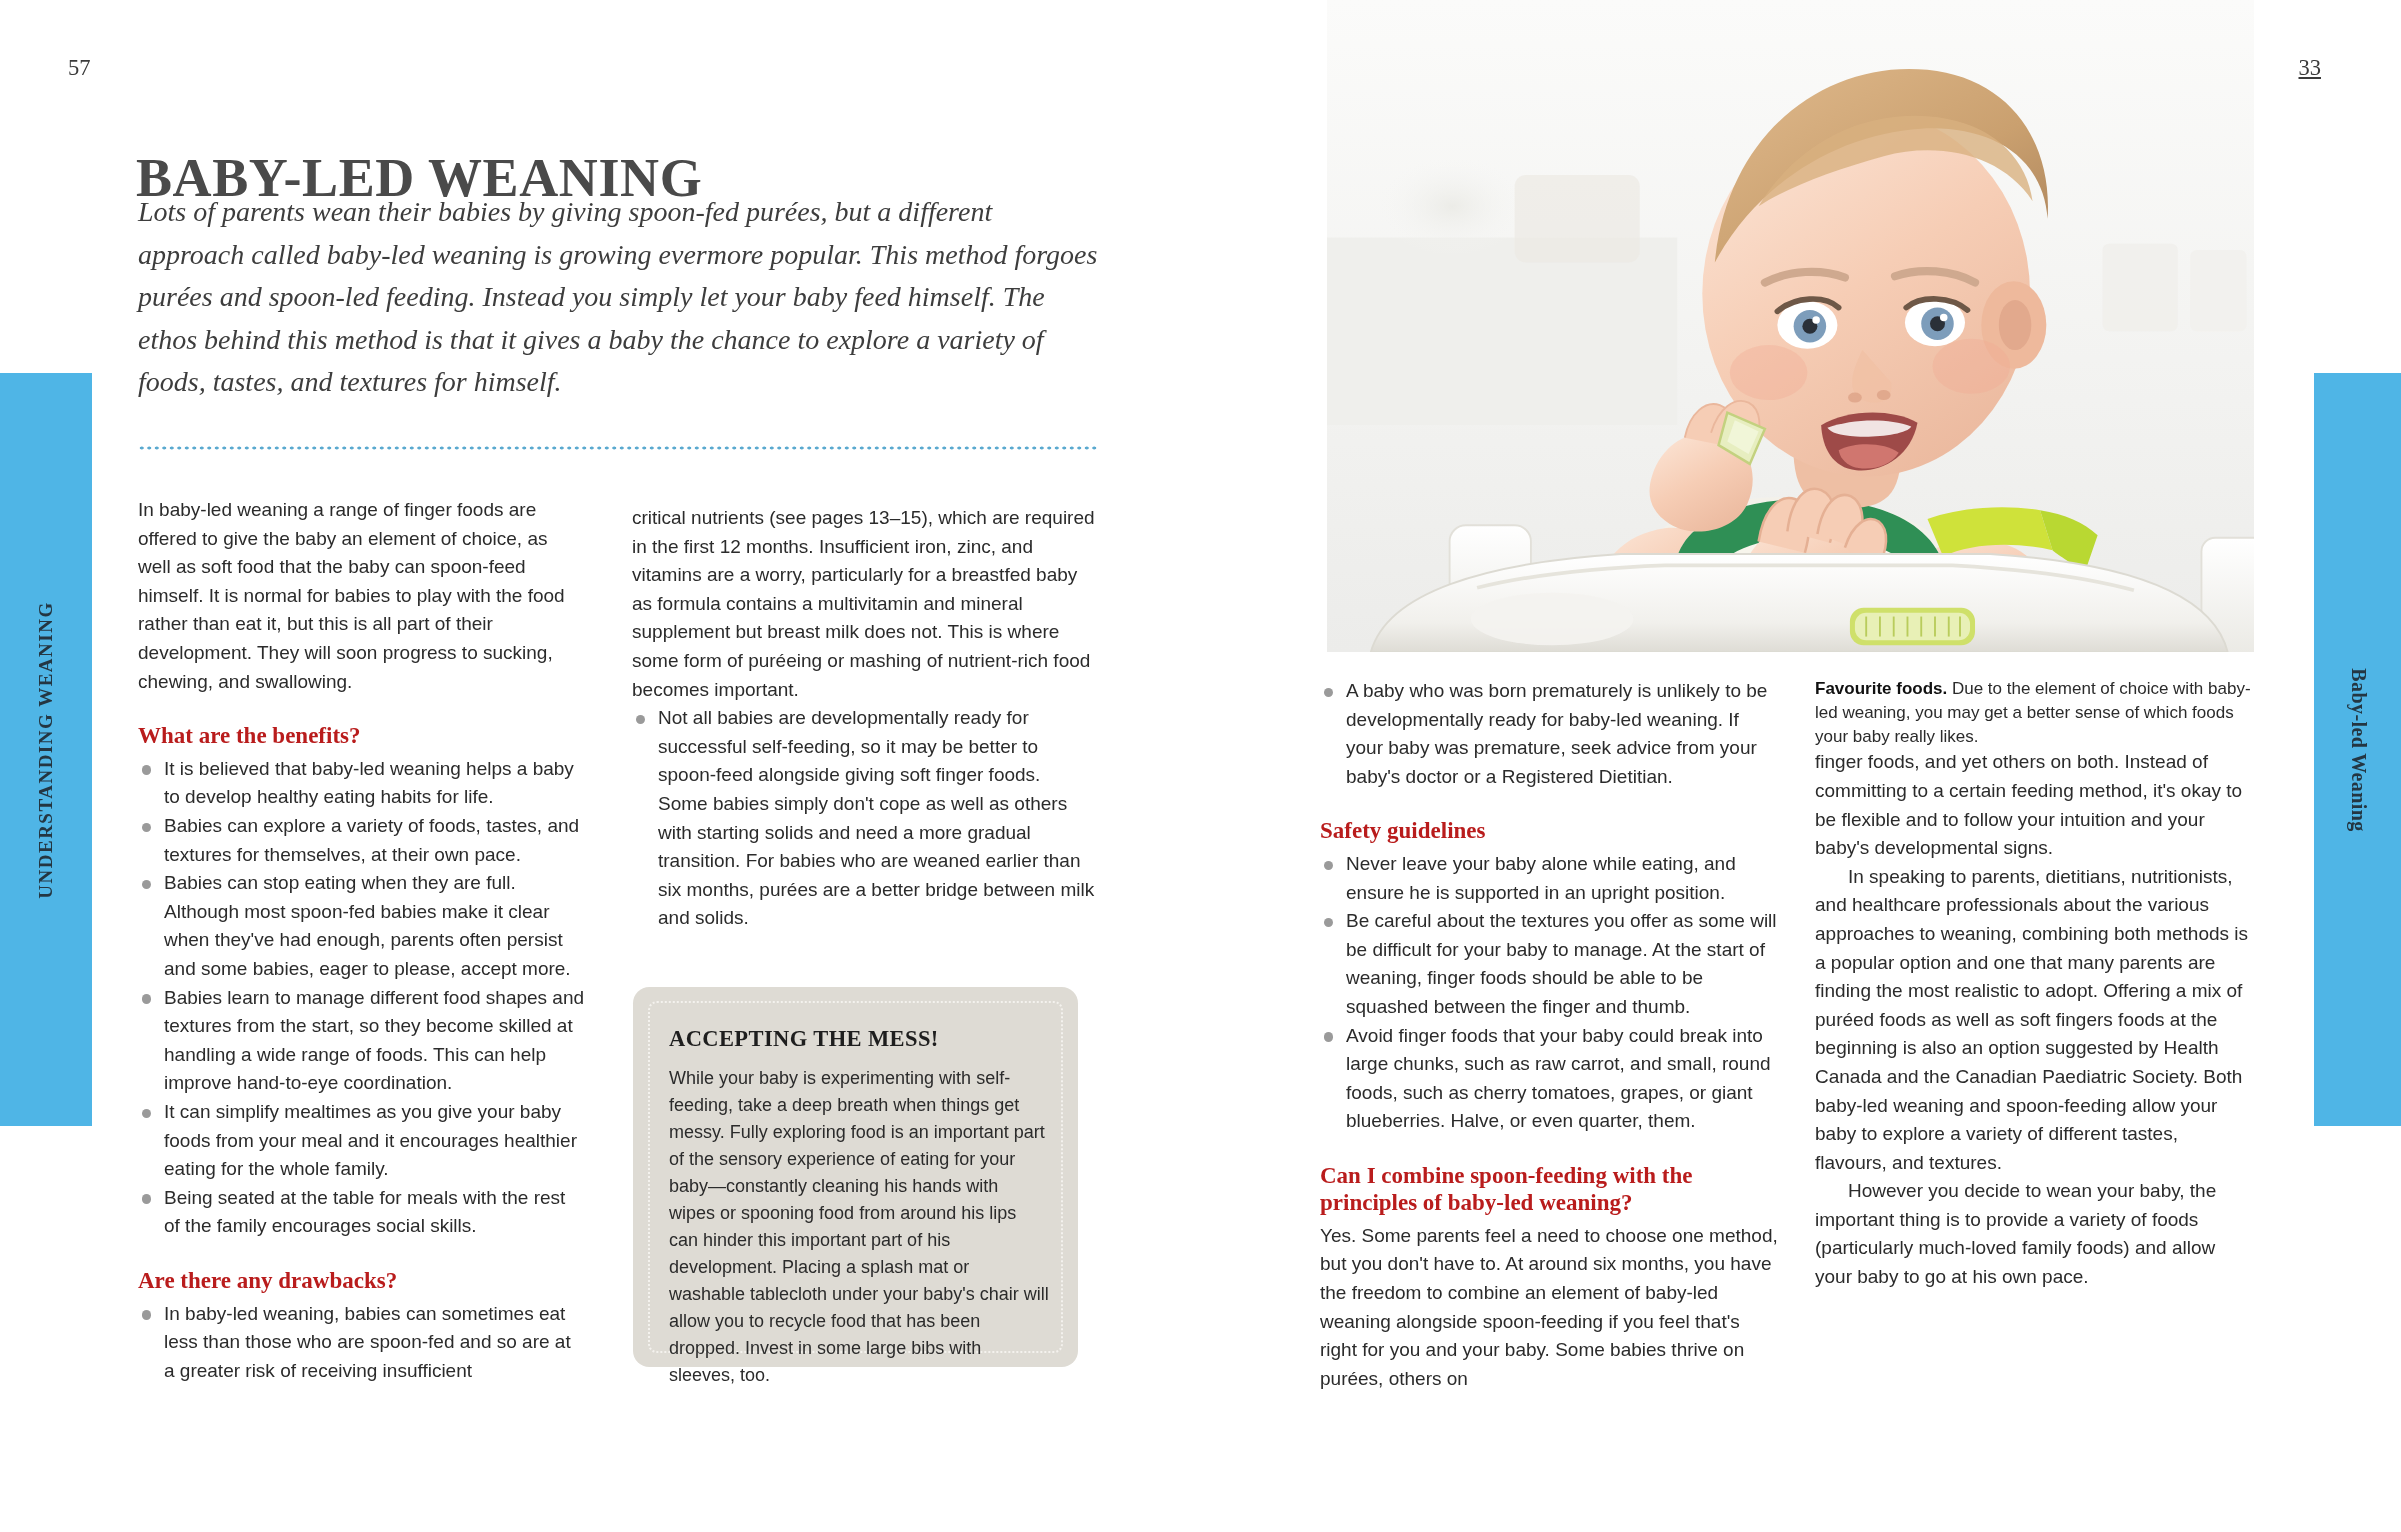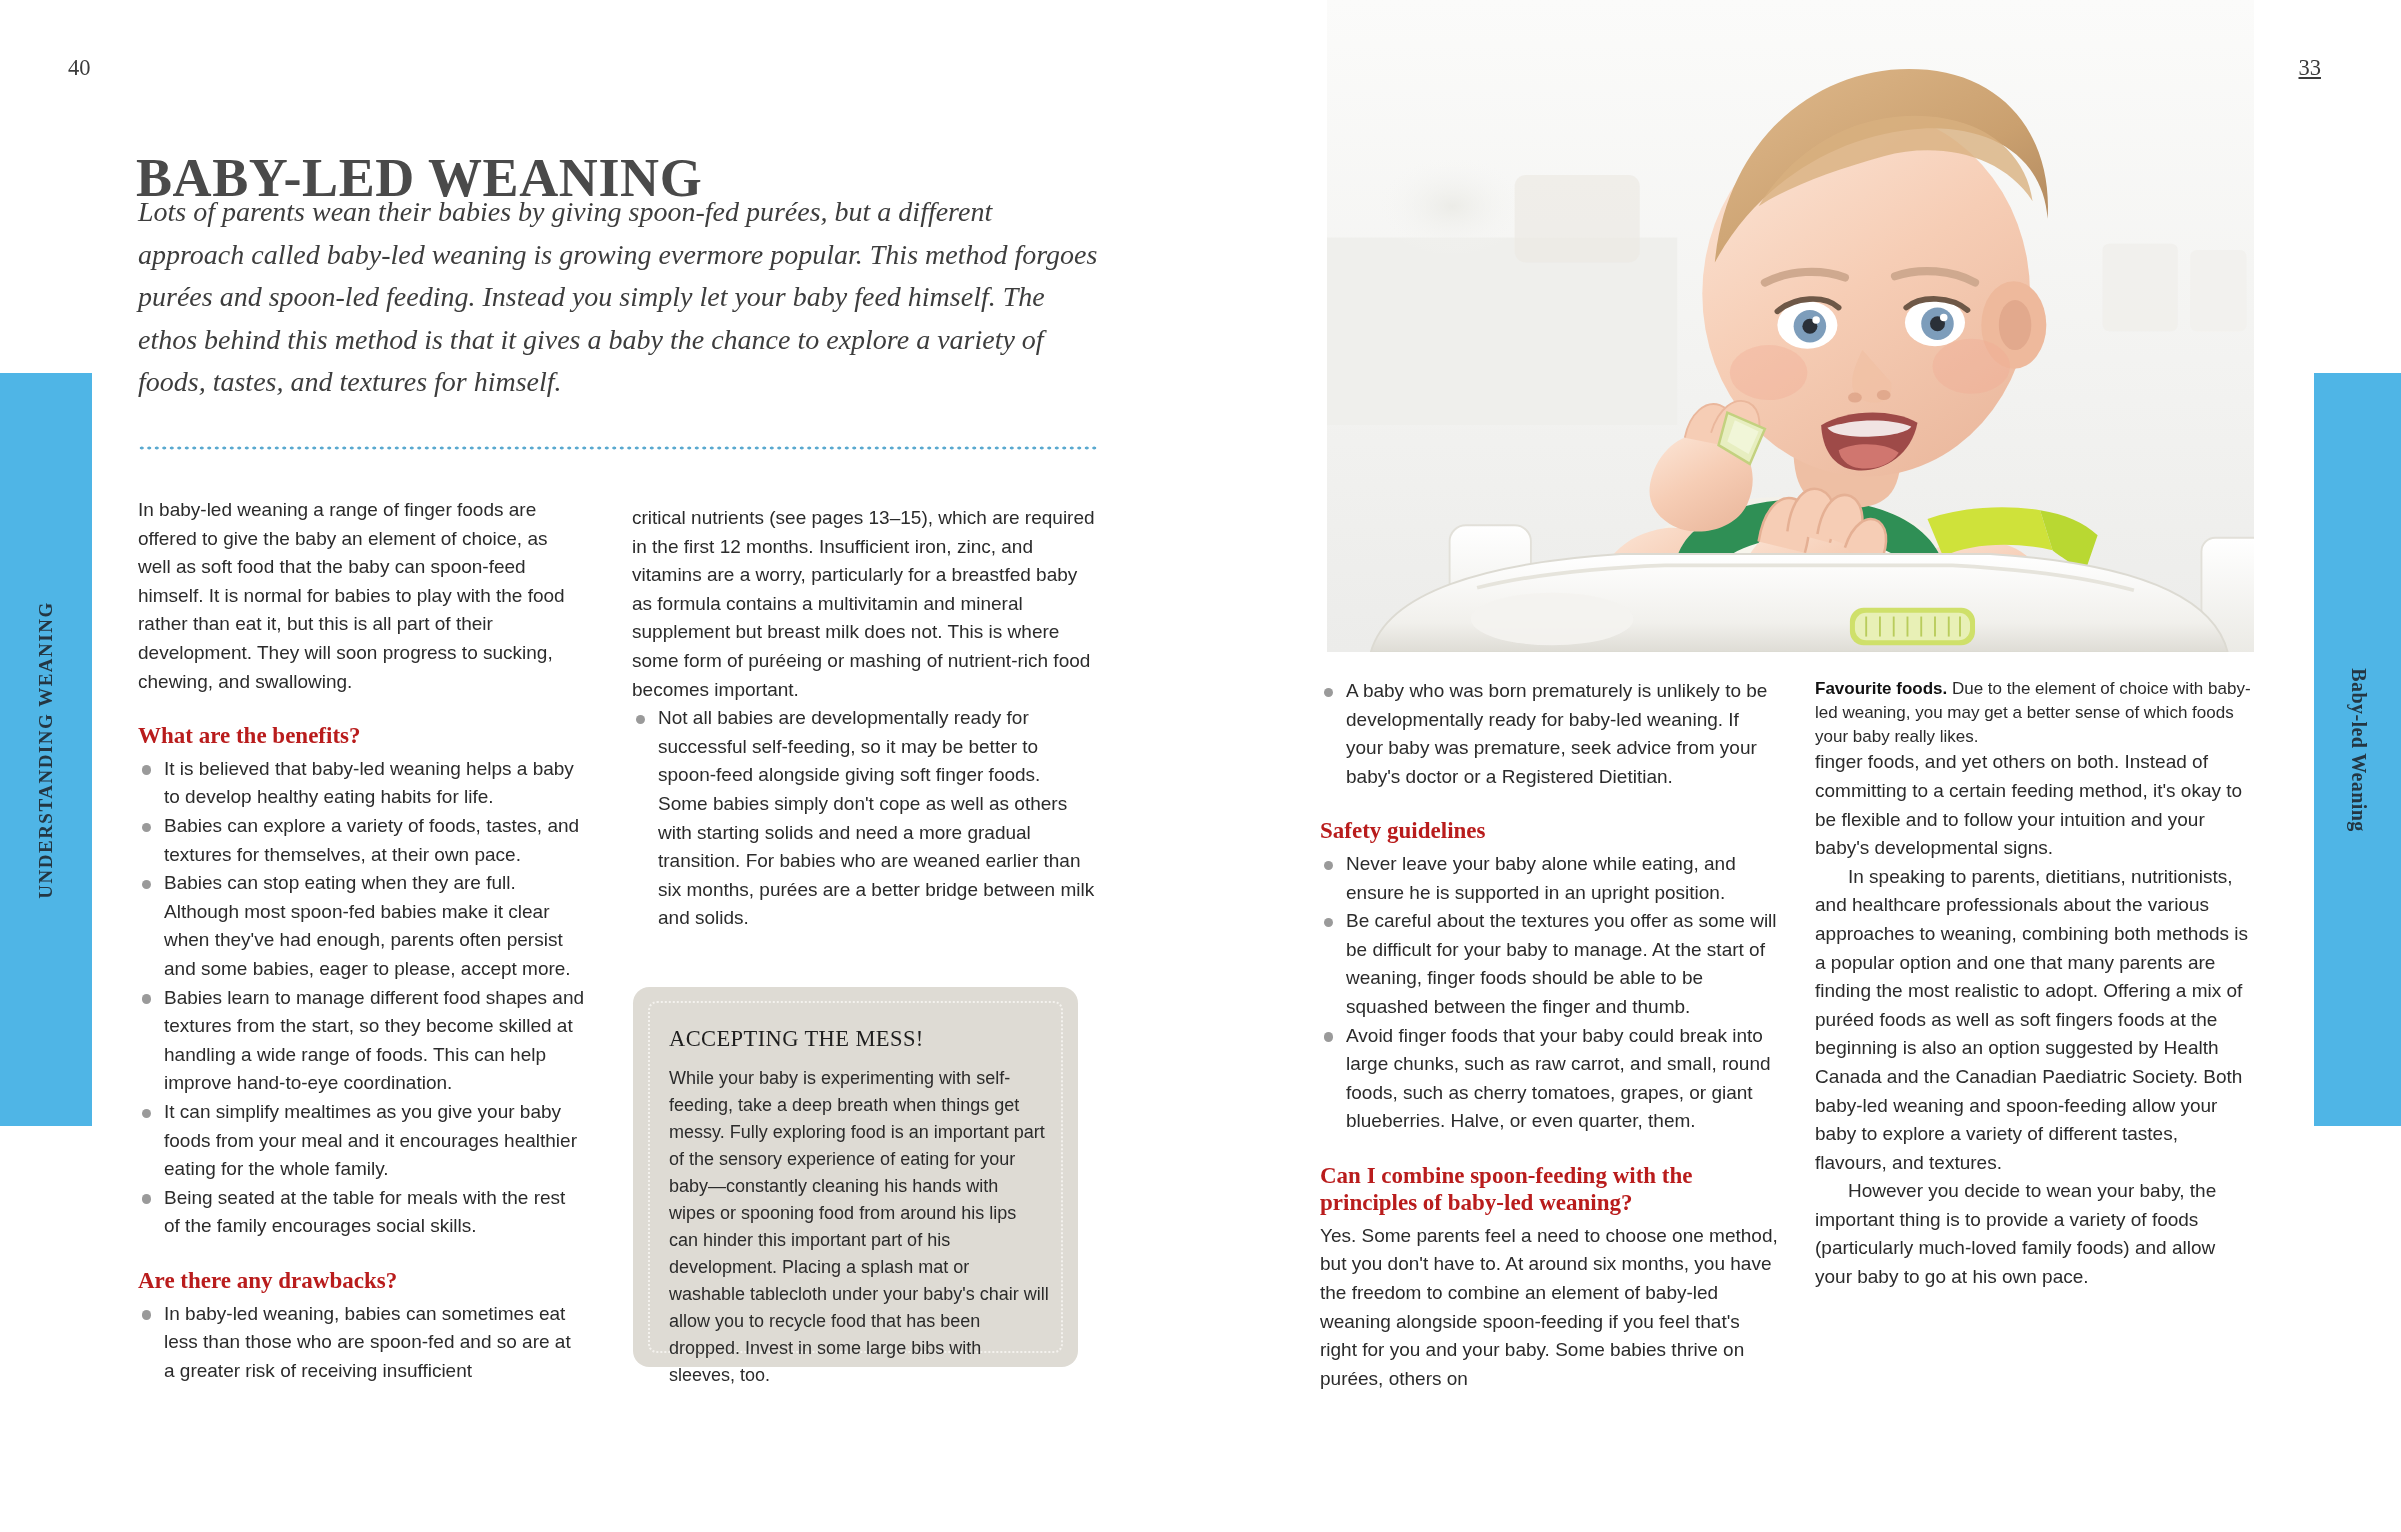--- a/index.html
+++ b/index.html
@@ -177,21 +177,21 @@
     pointer-events: none;
   }
   .tint-inner {
     position: absolute;
     left: 36px;
     top: 39px;
     right: 29px;
   }
   .tint-title {
     font-family: "Liberation Serif", serif;
-    font-weight: normal;
+    font-weight: bold;
     font-size: 22.5px;
     letter-spacing: 0.4px;
     color: #1e1e1e;
     margin: 0 0 12.5px 0;
   }
   .tint-body {
     font-family: "Liberation Sans", sans-serif;
     font-size: 18px;
     line-height: 1.50;
     color: #2b2b2b;
@@ -223,21 +223,21 @@
 <body>
 
 <div id="spread">
 
   <div class="page-left">
 
     <div class="side-tab left">
       <span class="tab-label left">UNDERSTANDING WEANING</span>
     </div>
 
-    <div class="folio left">40</div>
+    <div class="folio left">57</div>
 
     <h1 class="chapter-title">BABY-LED WEANING</h1>
 
     <div class="standfirst">Lots of parents wean their babies by giving spoon-fed purées, but a different approach called baby-led weaning is growing evermore popular. This method forgoes purées and spoon-led feeding. Instead you simply let your baby feed himself. The ethos behind this method is that it gives a baby the chance to explore a variety of foods, tastes, and textures for himself.</div>
 
     <div class="dotted-rule"></div>
 
     <div class="col col-l1">
       <p>In baby-led weaning a range of finger foods are offered to give the baby an element of choice, as well as soft food that the baby can spoon-feed himself. It is normal for babies to play with the food rather than eat it, but this is all part of their development. They will soon progress to sucking, chewing, and swallowing.</p>
 

